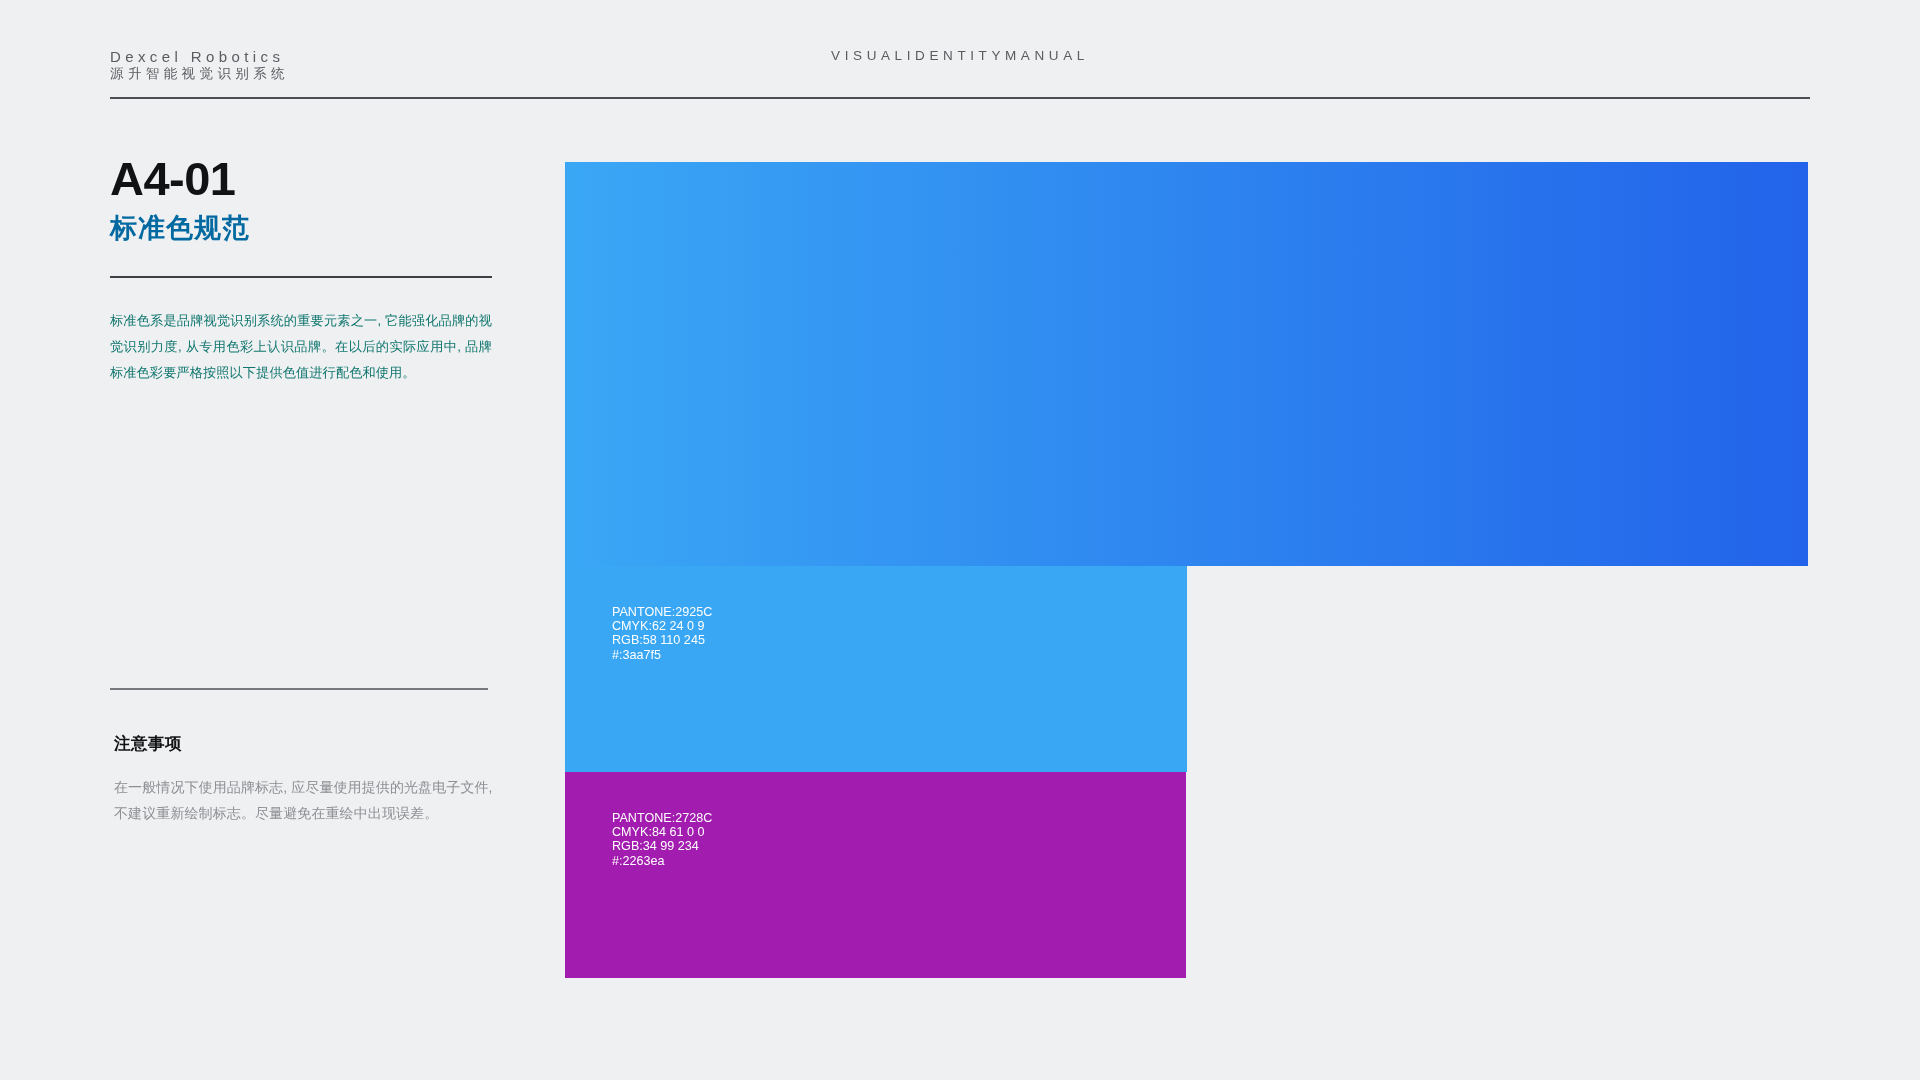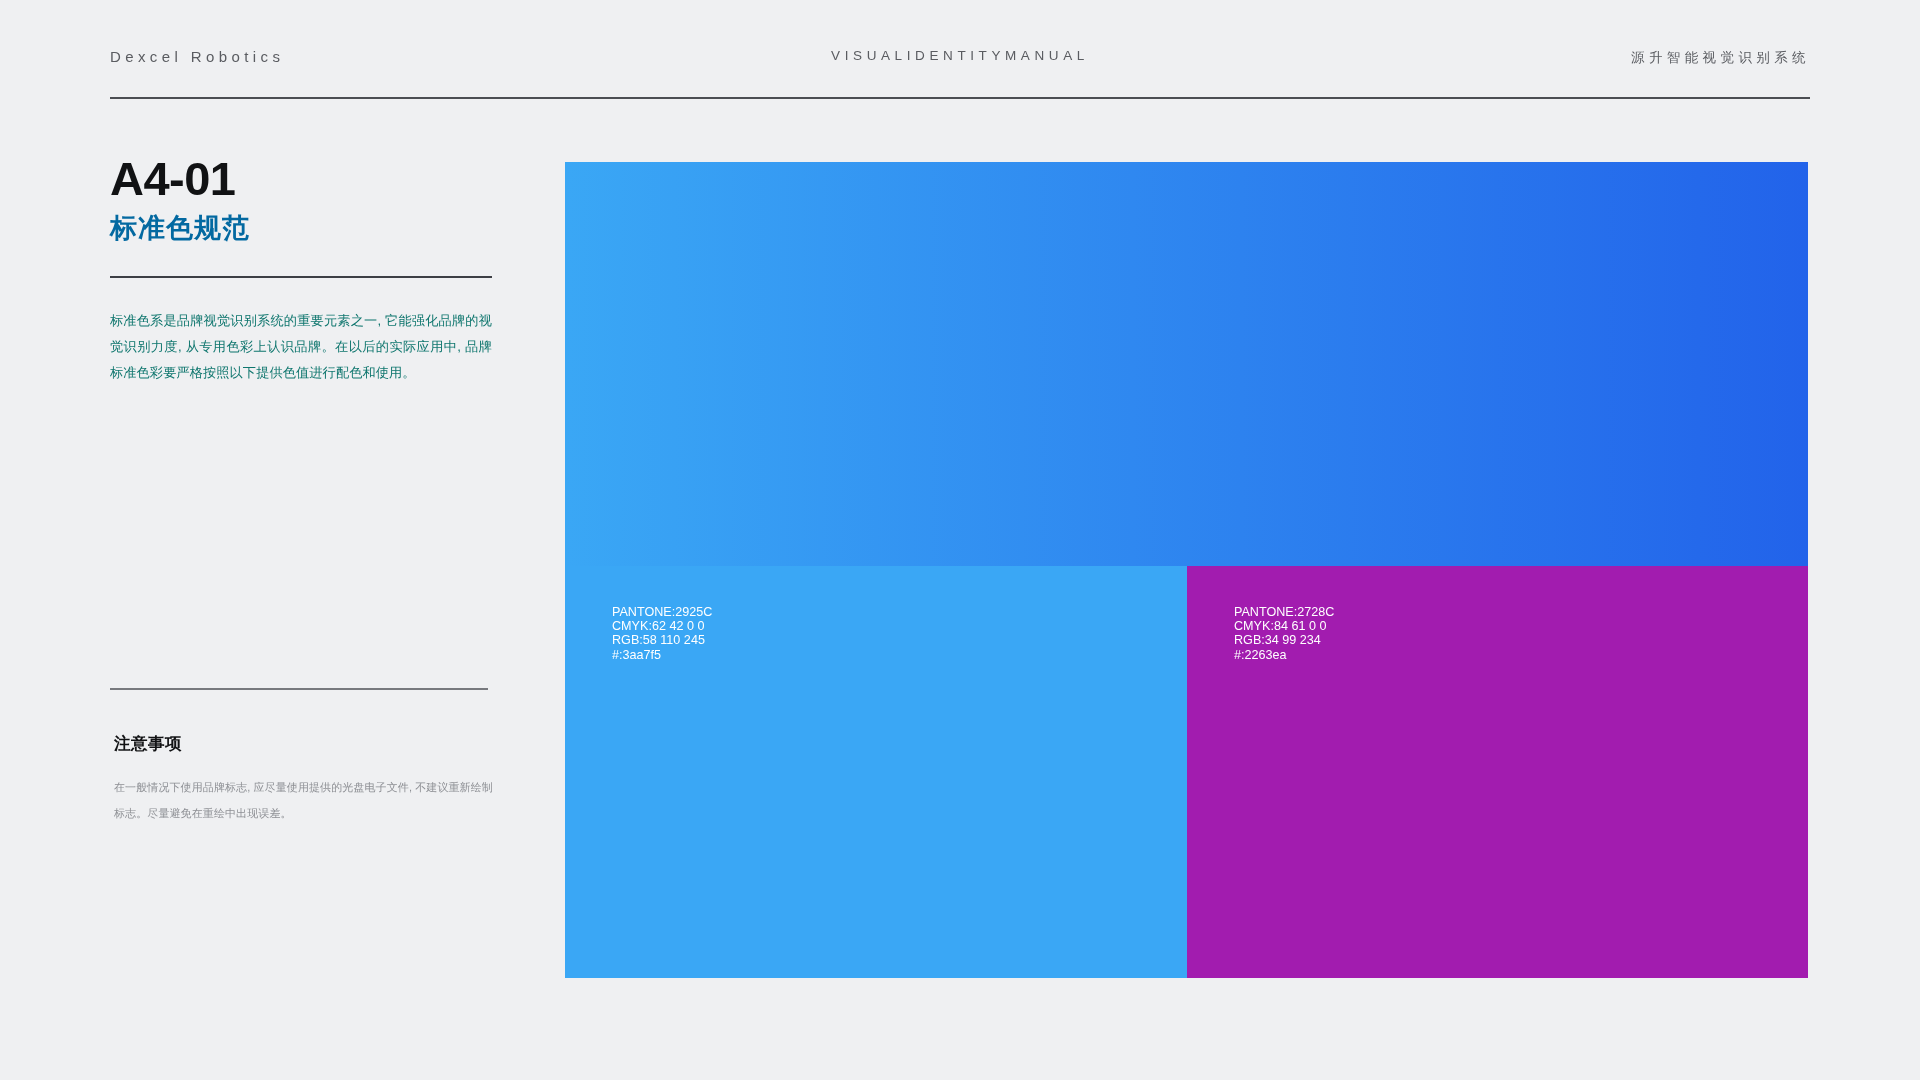--- a/index.html
+++ b/index.html
@@ -28,20 +28,21 @@
     height: 50px;
   }
 
   .header-row {
     position: relative;
     display: flex;
     align-items: baseline;
     justify-content: space-between;
     width: 100%;
     height: 26px;
+    flex-direction: column;
   }
 
   .hdr-left {
     font-size: 15px;
     letter-spacing: 4.4px;
     color: #5a5c61;
     white-space: nowrap;
   }
 
   .hdr-center {
@@ -132,21 +133,21 @@
   #notes-title {
     font-size: 16.5px;
     font-weight: bold;
     color: #111214;
     letter-spacing: 0.5px;
   }
 
   #notes-text {
     margin-top: 19px;
     width: 382px;
-    font-size: 11px;
+    font-size: 14px;
     line-height: 26px;
     color: #8d8f94;
     letter-spacing: 0.1px;
   }
 
   
   #color-board {
     position: absolute;
     left: 565px;
     top: 162px;
@@ -162,20 +163,21 @@
     height: 404px;
   }
 
   #swatch-row {
     position: absolute;
     left: 0;
     top: 404px;
     width: 1243px;
     height: 412px;
     display: flex;
+    flex-direction: column;
   }
 
   .swatch {
     position: relative;
     height: 412px;
   }
 
   #swatch-primary { width: 622px; }
   #swatch-secondary { width: 621px; }
 
@@ -229,21 +231,21 @@
 
   <div id="color-board">
 
     <div id="gradient-band" style="background: linear-gradient(to right, rgb(58, 167, 245), rgb(34, 99, 234));"></div>
 
     <div id="swatch-row">
 
       <div id="swatch-primary" class="swatch" style="background: rgb(58, 167, 245);">
         <div class="swatch-specs">
           <span class="spec-line">PANTONE:2925C</span>
-          <span class="spec-line">CMYK:62 42 0 0</span>
+          <span class="spec-line">CMYK:62 24 0 9</span>
           <span class="spec-line">RGB:58 110 245</span>
           <span class="spec-line">#:3aa7f5</span>
         </div>
       </div>
 
       <div id="swatch-secondary" class="swatch" style="background: #a21caf;">
         <div class="swatch-specs">
           <span class="spec-line">PANTONE:2728C</span>
           <span class="spec-line">CMYK:84 61 0 0</span>
           <span class="spec-line">RGB:34 99 234</span>

